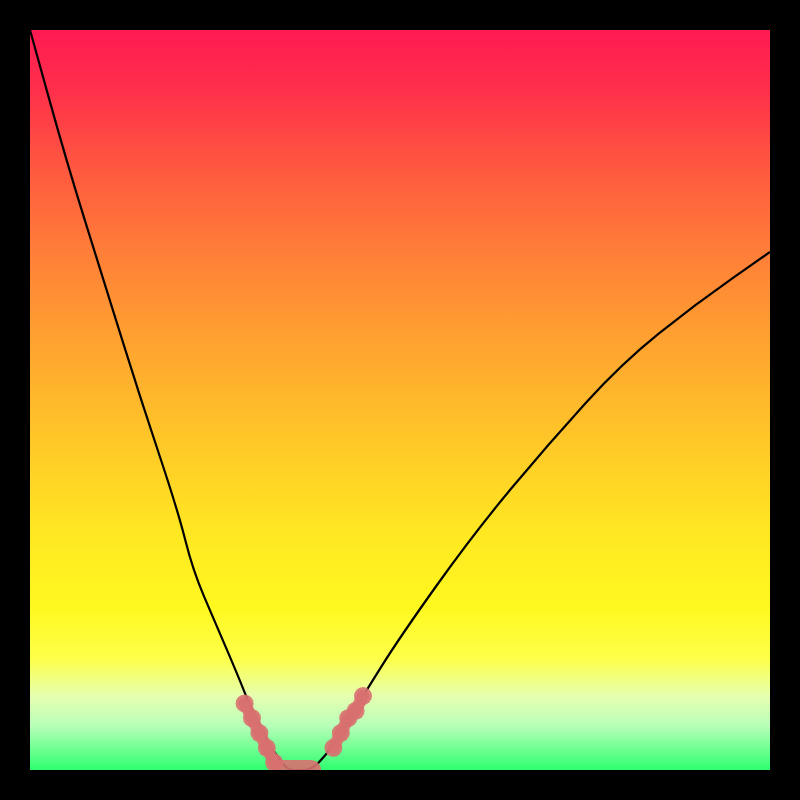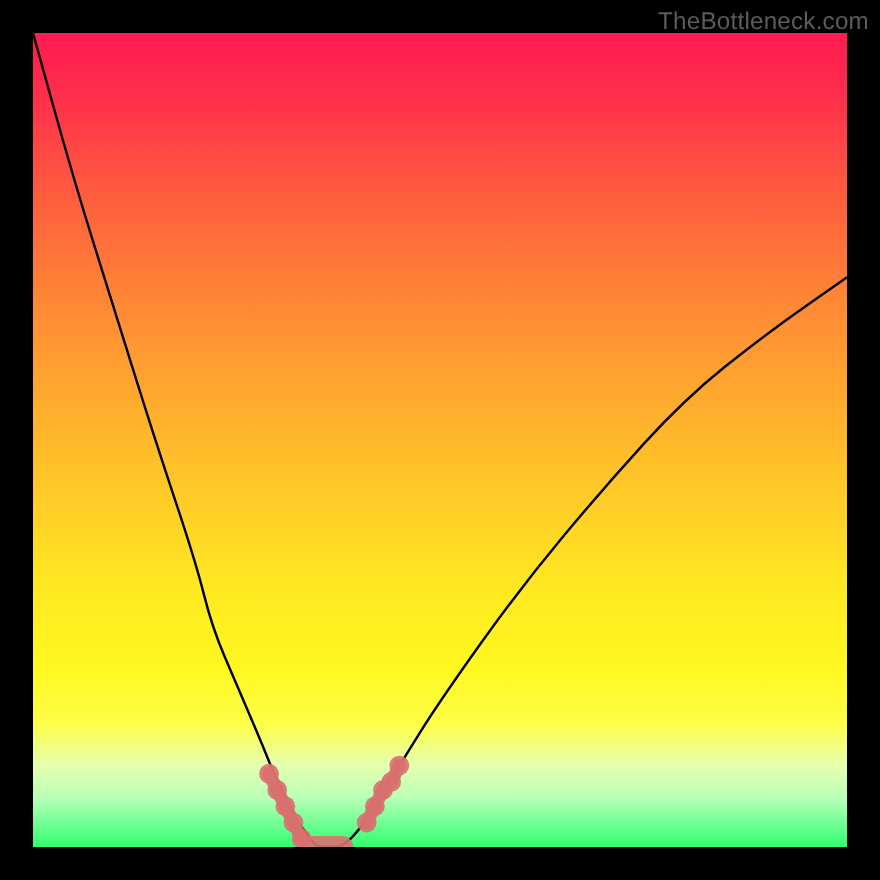--- a/index.html
+++ b/index.html
@@ -55,21 +55,20 @@
     left: 0;
     top: 0;
     width: 740px;
     height: 740px;
   }
 </style>
 </head>
 <body>
 
 <div class="frame">
-  <div class="watermark">TheBottleneck.com</div>
   <div class="plot">
     <svg class="curves" viewBox="0 0 740 740" preserveAspectRatio="none">
       <g id="svg-content">
           <path d="M 0 0 Q 0 0 18.5 66.60000000000002 Q 37 133.20000000000005 55.5 192.4 Q 74 251.59999999999997 92.5 310.79999999999995 Q 111 370 129.5 425.5 Q 148 481 155.4 510.6 Q 162.8 540.2 173.9 566.1 Q 185 592 196.10000000000002 617.9 Q 207.20000000000002 643.8 214.60000000000002 662.3 Q 222 680.8 229.4 695.5999999999999 Q 236.8 710.4 244.20000000000002 721.5 Q 251.60000000000002 732.6 255.3 736.3 Q 259 740 262.7 740 Q 266.4 740 273.79999999999995 740 Q 281.2 740 288.6 732.6 Q 296 725.2 303.4 714.1 Q 310.8 703 321.9 684.5 Q 333 666 351.5 636.4 Q 370 606.8 407 555 Q 444 503.2 481 458.79999999999995 Q 518 414.4 555 373.69999999999993 Q 592 332.99999999999994 629 303.4 Q 666 273.8 703 247.9 T 740 222" stroke="#000000" stroke-width="2.2" fill="none"></path>
           <path d="M 251.60000000000002 740 L 259 740 L 266.4 740 L 273.8 740 L 281.2 740" stroke="#d97070" stroke-width="20" stroke-linecap="round" fill="none" opacity="0.9"></path>
           <circle cx="214.6" cy="673.4" r="9" fill="#d97070" opacity="0.9"></circle>
           <circle cx="222" cy="688.2" r="9" fill="#d97070" opacity="0.9"></circle>
           <line x1="214.6" y1="673.4" x2="222" y2="688.2" stroke="#d97070" stroke-width="12" stroke-linecap="round" opacity="0.9"></line>
           <circle cx="229.4" cy="703" r="9" fill="#d97070" opacity="0.9"></circle>
           <line x1="222" y1="688.2" x2="229.4" y2="703" stroke="#d97070" stroke-width="12" stroke-linecap="round" opacity="0.9"></line>

